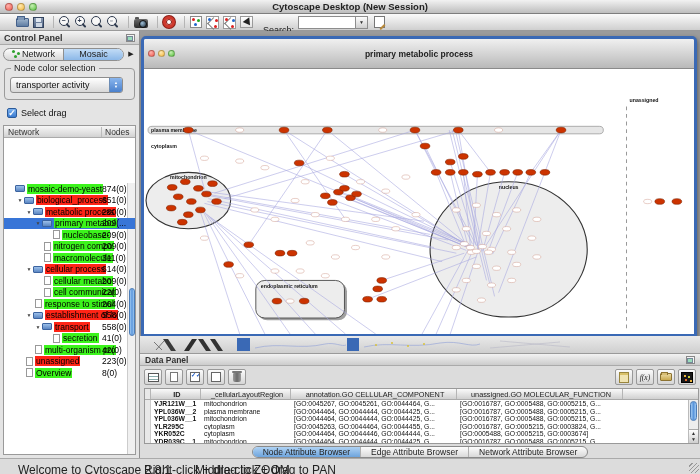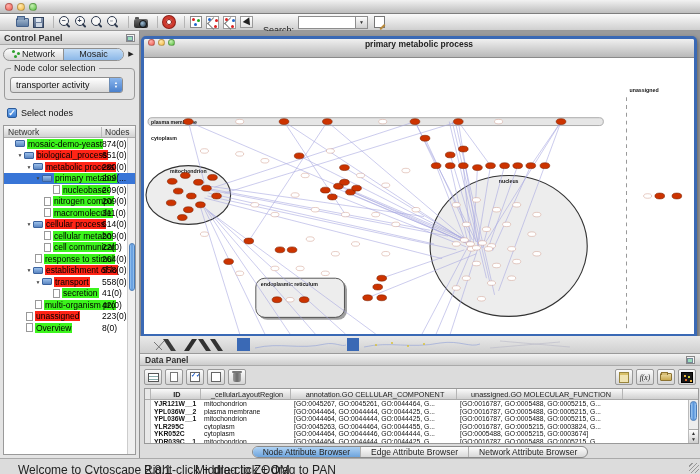--- a/index.html
+++ b/index.html
@@ -67,39 +67,39 @@
   .groupbox .legend { position:absolute; top:-6px; left:6px; background:#e4e4e4; padding:0 3px; font-size:9px; color:#222; }
   .aquaselect { height:16px; border:1px solid #8d8d8d; border-radius:3px; background:linear-gradient(#ffffff,#d8d8d8); display:flex; align-items:center; overflow:hidden; }
   .aquaselect .val { flex:1; font-size:9px; padding-left:5px; color:#111; }
   .aquaselect .stp { width:13px; height:100%; background:linear-gradient(#8ab6ee,#4a80cc); border-left:1px solid #6d8db5; display:flex; flex-direction:column; align-items:center; justify-content:center; color:#fff; font-size:4px; line-height:4px; }
   .chkrow { height:16px; display:flex; align-items:center; gap:4px; padding:0 7px; margin:3px 0 2px 0; }
   .chk { width:10px; height:10px; border-radius:2px; border:1px solid #2a5a9a; background:linear-gradient(#7db3f0,#3a7bd0); color:#fff; font-size:9px; line-height:9px; text-align:center; font-weight:bold; }
   .treebox { flex:1; margin:2px 3px 3px 3px; border:1px solid #9a9a9a; background:#fff; display:flex; flex-direction:column; overflow:hidden; }
   .tree-head { height:12px; background:linear-gradient(#f7f7f7,#d2d2d2); border-bottom:1px solid #aaa; position:relative; font-size:8.5px; color:#333; }
   .tree-head .c1 { position:absolute; left:4px; top:1px; }
   .tree-head .c2 { position:absolute; left:97px; top:1px; border-left:1px solid #bbb; padding-left:3px; }
-  .tree-rows { flex:1; position:relative; overflow:hidden; }
+  .tree-rows { flex:1; position:relative; overflow:hidden;margin-top:45px; }
   .trow { height:11.5px; display:flex; align-items:center; position:relative; white-space:nowrap; }
   .trow.selected { background:#3875d7; }
   .tri { width:8px; font-size:5px; color:#444; flex:0 0 8px; text-align:center; }
   .fold { width:10px; height:7px; background:linear-gradient(#9cc0ea,#5b86c2); border:1px solid #3c64a0; border-radius:1px; flex:0 0 10px; margin-right:2px; position:relative; top:0px; }
   .leafic { width:7px; height:9px; background:#fff; border:1px solid #999; flex:0 0 7px; margin-right:2px; margin-left:2px; }
   .tlabel { font-size:8.5px; padding:0 1px; color:#000; overflow:hidden; max-width:88px; }
   .tlabel.green { background:var(--tree_green); }
   .tlabel.red { background:var(--tree_red); }
   .tnodes { position:absolute; left:98px; font-size:8.5px; color:#000; }
   .trow.selected .tnodes { color:#0a0a0a; }
   .vscroll { position:absolute; right:0; top:0; bottom:0; width:8px; background:#f0f0f0; border-left:1px solid #ccc; }
   .vthumb { position:absolute; left:0.5px; width:6px; border-radius:3px; background:linear-gradient(90deg,#9ec8f2,#5a96dc,#9ec8f2); border:1px solid #4a7cb8; }
 
   
   .rightcol { flex:1; display:flex; flex-direction:column; }
   .desktop { flex:0 0 322px; background:#9b9b9b; position:relative; overflow:hidden; }
   .netwin { position:absolute; left:1px; top:5px; width:556px; height:301px; border:3px solid var(--window_frame_blue); border-radius:5px 5px 0 0; background:#fff; box-shadow:1px 2px 4px rgba(0,0,0,.4); display:flex; flex-direction:column; }
-  .net-titlebar { height:19px; background:linear-gradient(#f0f0f0,#b9b9b9); border-bottom:1px solid #8a8a8a; display:flex; position:relative; border-radius:2px 2px 0 0; }
+  .net-titlebar { height:30px; background:linear-gradient(#f0f0f0,#b9b9b9); border-bottom:1px solid #8a8a8a; display:flex; align-items:center; position:relative; border-radius:2px 2px 0 0; }
   .net-titlebar .lights { margin-left:4px; gap:3px; }
   .net-titlebar .light { width:7px; height:7px; }
   .net-titlebar .title { position:absolute; left:0; right:0; text-align:center; font-weight:bold; font-size:8.5px; color:#222; }
   .net-canvas { flex:1; background:#fff; }
   .bg-strip { position:absolute; left:0; right:0; bottom:0; height:17px; background:linear-gradient(#e9e9e9,#cfcfcf); }
 
   
   .dp { flex:0 0 92px; background:#dcdcdc; border-top:1px solid #9a9a9a; display:flex; flex-direction:column; }
   .dp-header { height:12px; background:linear-gradient(#f2f2f2,#cccccc); border-bottom:1px solid #aaa; display:flex; align-items:center; justify-content:space-between; padding:0 5px; }
   .dp-header .t { font-weight:bold; font-size:8.5px; color:#333; }
@@ -150,20 +150,21 @@
 <body>
 
 <div class="app">
 
   <div class="titlebar">
     <div class="lights">
       <span class="light r"></span>
       <span class="light y"></span>
       <span class="light g"></span>
     </div>
+    <div class="title">Cytoscape Desktop (New Session)</div>
   </div>
 
   <div class="toolbar">
     <span style="width:16px"></span>
     <span class="tbtn">
         <span class="ico-folder"></span>
       </span>
     <span class="tbtn">
         <span class="ico-save"></span>
       </span>
@@ -255,21 +256,21 @@
         <div class="aquaselect">
           <span class="val">transporter activity</span>
           <span class="stp">
               <span>▲</span>
               <span>▼</span>
             </span>
         </div>
       </div>
       <div class="chkrow">
         <span class="chk">✓</span>
-        <span>Select nodes</span>
+        <span>Select drag</span>
       </div>
       <div class="treebox">
         <div class="tree-head">
           <span class="c1">Network</span>
           <span class="c2">Nodes</span>
         </div>
         <div class="tree-rows">
           <div class="vscroll">
             <span class="vthumb" style="top:105px;height:48px"></span>
           </div>

